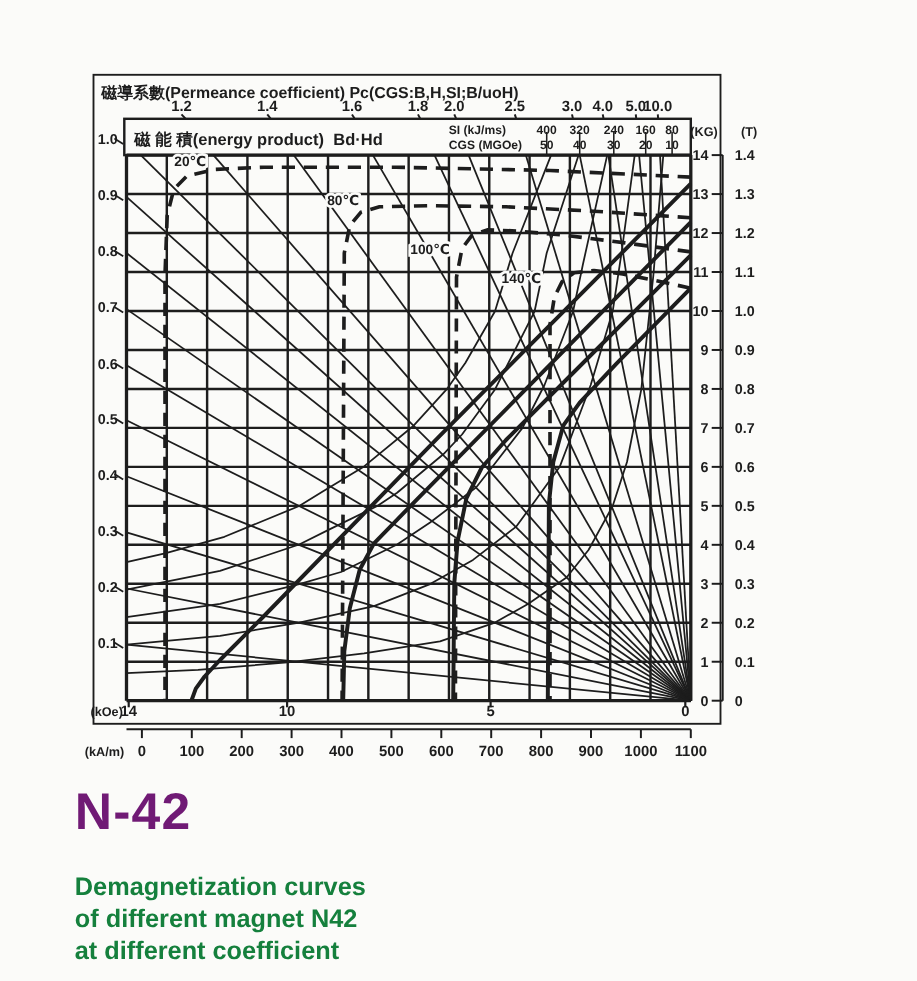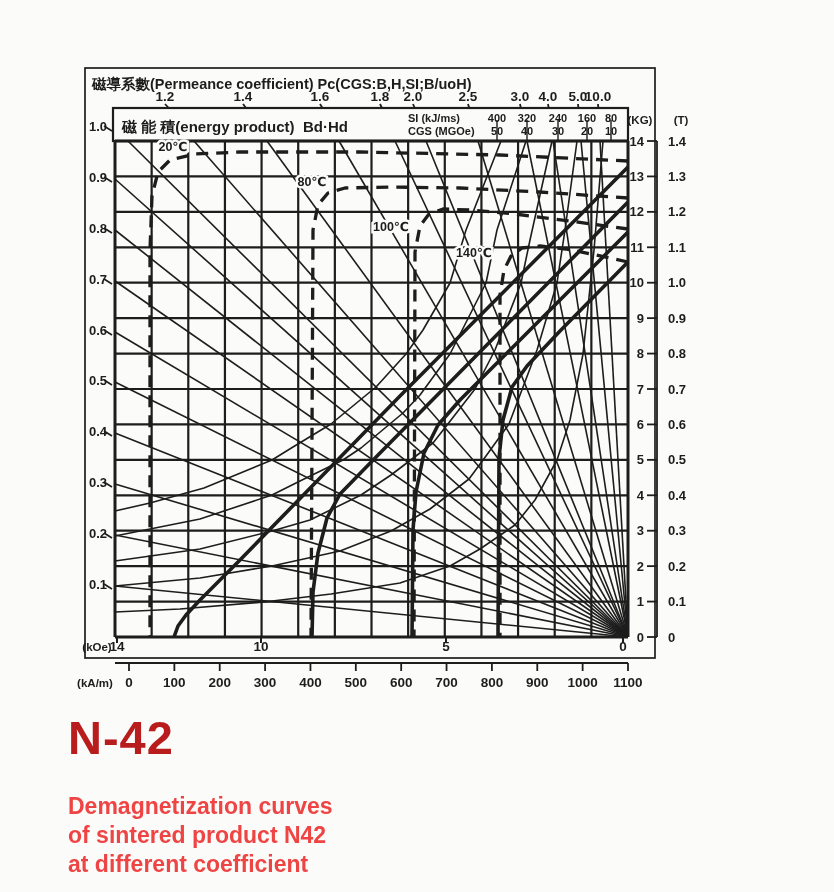--- a/index.html
+++ b/index.html
@@ -247,19 +247,19 @@
         <line x1="265.0909090909091" y1="663" x2="265.0909090909091" y2="671" stroke="#1d1d1d" stroke-width="1.8" stroke-linecap="butt"></line>
         <text x="265.0909090909091" y="687" font-size="13.5" text-anchor="middle" fill="#1d1d1d" font-weight="bold">300</text>
         <line x1="219.72727272727275" y1="663" x2="219.72727272727275" y2="671" stroke="#1d1d1d" stroke-width="1.8" stroke-linecap="butt"></line>
         <text x="219.72727272727275" y="687" font-size="13.5" text-anchor="middle" fill="#1d1d1d" font-weight="bold">200</text>
         <line x1="174.36363636363637" y1="663" x2="174.36363636363637" y2="671" stroke="#1d1d1d" stroke-width="1.8" stroke-linecap="butt"></line>
         <text x="174.36363636363637" y="687" font-size="13.5" text-anchor="middle" fill="#1d1d1d" font-weight="bold">100</text>
         <line x1="129" y1="663" x2="129" y2="671" stroke="#1d1d1d" stroke-width="1.8" stroke-linecap="butt"></line>
         <text x="129" y="687" font-size="13.5" text-anchor="middle" fill="#1d1d1d" font-weight="bold">0</text>
       </g>
     </svg>
-  <div class="model-title" style="color: #b91c1c;">N-42</div>
-  <div class="caption" style="color: #ef4444;">
+  <div class="model-title" style="color: #701a75;">N-42</div>
+  <div class="caption" style="color: #15803d;">
     <div>Demagnetization curves</div>
-    <div>of sintered product N42</div>
+    <div>of different magnet N42</div>
     <div>at different coefficient</div>
   </div>
 </div>
 
 </body></html>

